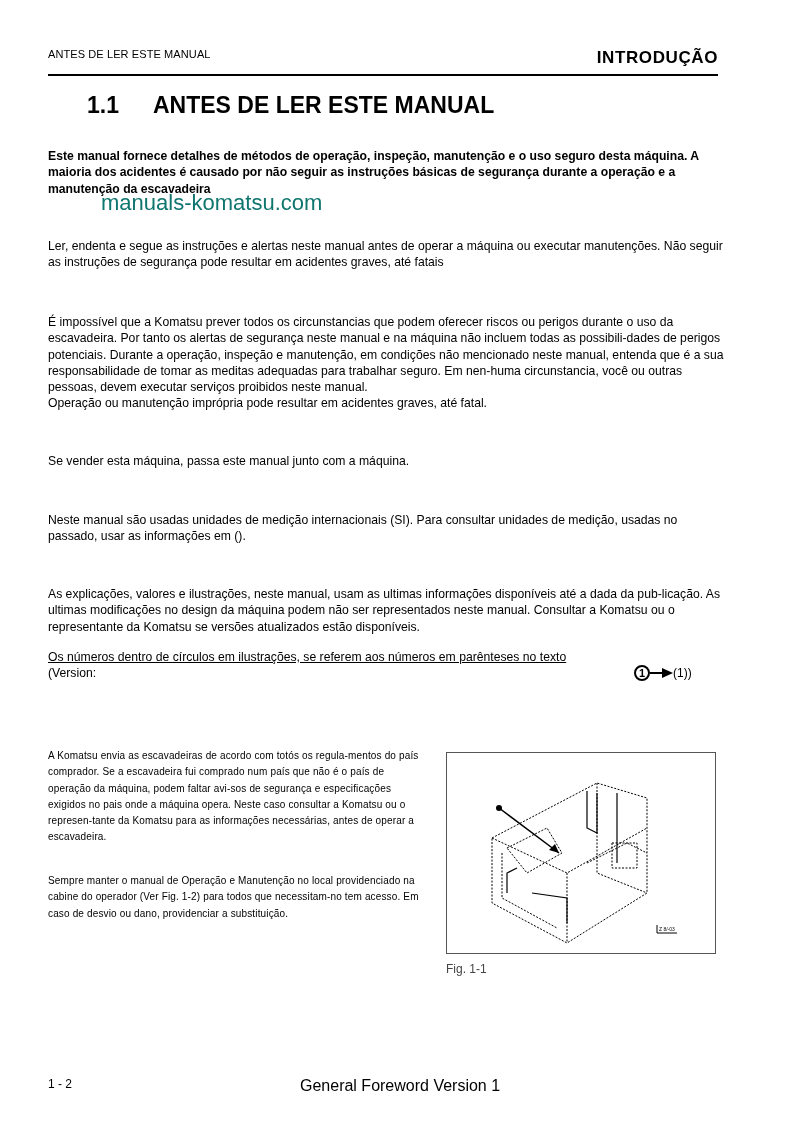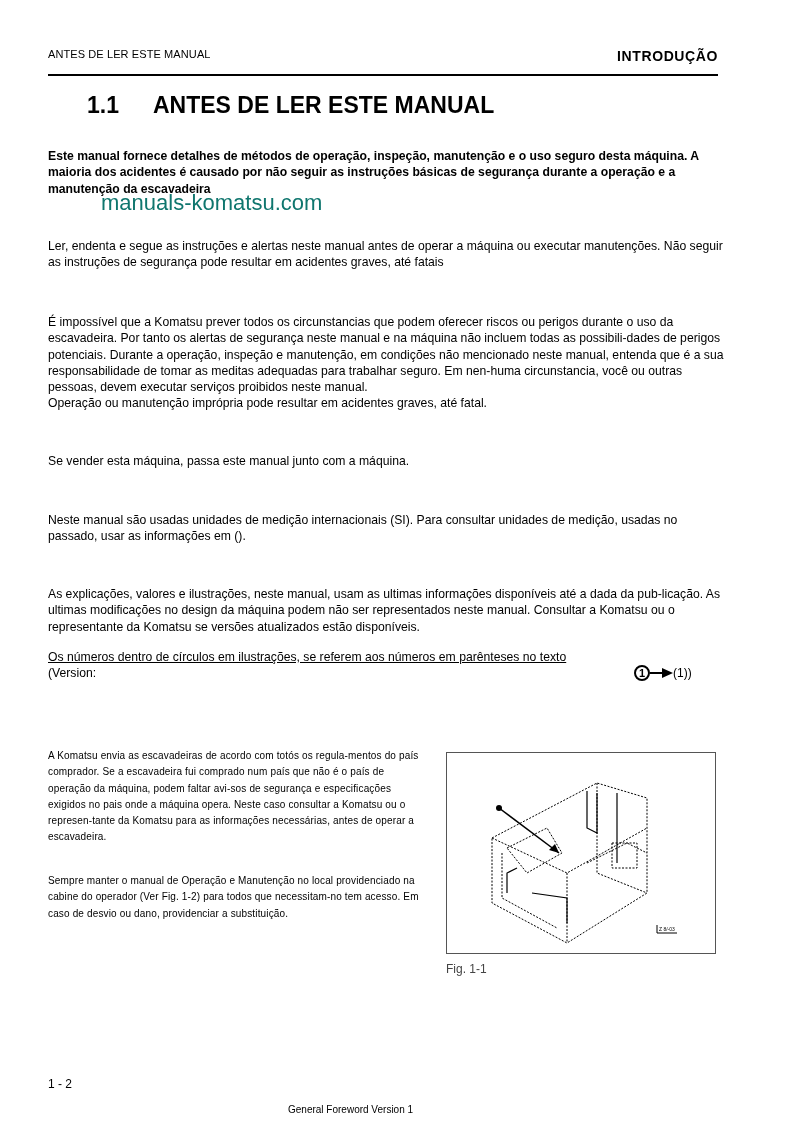--- a/index.html
+++ b/index.html
@@ -1,36 +1,36 @@
 <!DOCTYPE html>
 <html><head>
   <meta charset="utf-8">
   <style>
     html, body { margin: 0; padding: 0; background: #ffffff; }
     body { width: 793px; height: 1123px; position: relative; overflow: hidden;
            font-family: "Liberation Sans", sans-serif; color: #000; }
     .abs { position: absolute; }
     .hdr-left { left: 48px; top: 48px; font-size: 11px; letter-spacing: 0.1px; }
-    .hdr-right { right: 75px; top: 48px; font-size: 14px; font-weight: bold; letter-spacing: 0.6px; }
+    .hdr-right { right: 75px; top: 48px; font-size: 17px; font-weight: bold; letter-spacing: 0.6px; }
     .hdr-rule { left: 48px; top: 74px; width: 670px; height: 2px; background: #000; }
     .title { left: 48px; top: 92px; font-size: 23px; font-weight: bold; }
     .title .num { display: inline-block; width: 66px; margin-left: 39px; }
     .p { left: 48px; font-size: 12.2px; line-height: 16.3px; width: 680px; }
     .watermark { left: 101px; top: 190px; font-size: 22px; color: #0f766e; }
     .callout { left: 634px; top: 665px; font-size: 12px; display: flex; align-items: center; }
     .circle { width: 16px; height: 16px; border: 2px solid #000; border-radius: 50%; font-size: 11px;
               font-weight: bold; display: flex; align-items: center; justify-content: center; box-sizing: border-box; }
     .arrow-line { width: 12px; height: 2px; background: #000; }
     .arrow-head { width: 0; height: 0; border-top: 5px solid transparent; border-bottom: 5px solid transparent;
                   border-left: 11px solid #000; }
     .p2 { left: 48px; font-size: 10px; line-height: 16.3px; width: 380px; letter-spacing: 0.15px; }
     .figbox { left: 446px; top: 752px; width: 270px; height: 202px; border: 1px solid #555; box-sizing: border-box; }
     .figcap { left: 446px; top: 962px; font-size: 12px; color: #444; }
     .footer-left { left: 48px; top: 1077px; font-size: 12px; }
-    .footer-center { left: 288px; top: 1077px; font-size: 10px; margin-top: 27px; }
+    .footer-center { left: 300px; top: 1077px; font-size: 16px; }
   </style>
 </head>
 <body>
 
 <div class="abs hdr-left">ANTES DE LER ESTE MANUAL</div>
 <div class="abs hdr-right">INTRODUÇÃO</div>
 <div class="abs hdr-rule"></div>
 
 <div class="abs title">
   <span class="num">1.1</span><span>ANTES DE LER ESTE MANUAL</span>

